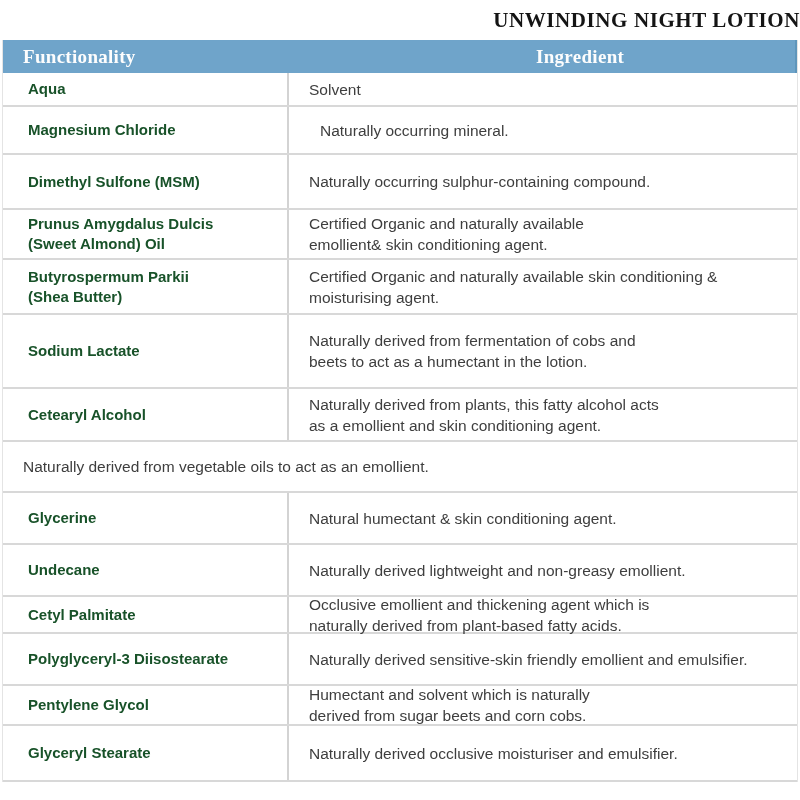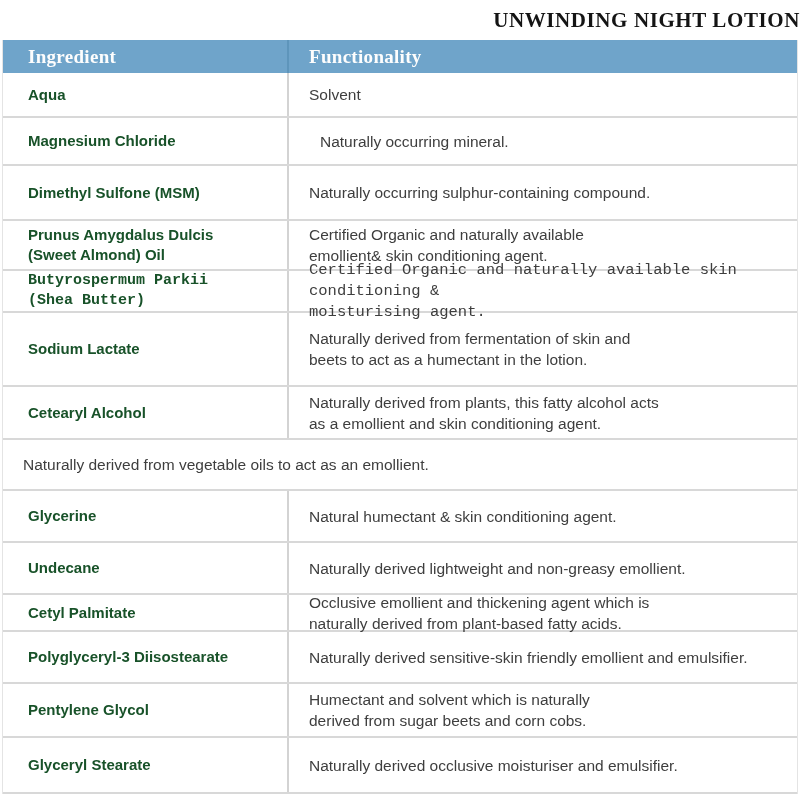--- a/index.html
+++ b/index.html
@@ -77,51 +77,51 @@
 </style>
 </head>
 <body>
 
 <div class="page-title-bar">
   <div class="page-title">UNWINDING NIGHT LOTION</div>
 </div>
 
 <div class="ing-table">
   <div class="header-row">
+    <div class="header-cell col-functionality">Functionality</div>
     <div class="header-cell col-ingredient">Ingredient</div>
-    <div class="header-cell col-functionality">Functionality</div>
   </div>
   <div id="rows">
-      <div class="row" style="height: 45px;">
+      <div class="row" style="height: 34px;">
         <div class="cell ingredient-cell col-ingredient">Aqua</div>
         <div class="cell functionality-cell col-functionality">Solvent</div>
       </div>
       <div class="row" style="height: 48px; gap: 11px;">
         <div class="cell ingredient-cell col-ingredient">Magnesium Chloride</div>
         <div class="cell functionality-cell col-functionality">Naturally occurring mineral.</div>
       </div>
       <div class="row" style="height: 55px;">
         <div class="cell ingredient-cell col-ingredient">Dimethyl Sulfone (MSM)</div>
         <div class="cell functionality-cell col-functionality">Naturally occurring sulphur-containing compound.</div>
       </div>
       <div class="row" style="height: 50px;">
         <div class="cell ingredient-cell col-ingredient">Prunus Amygdalus Dulcis
 (Sweet Almond) Oil</div>
         <div class="cell functionality-cell col-functionality">Certified Organic and naturally available
 emollient&amp; skin conditioning agent.</div>
       </div>
-      <div class="row" style="height: 42px; font-family: Liberation Mono, monospace;">
+      <div class="row" style="height: 55px;">
         <div class="cell ingredient-cell col-ingredient">Butyrospermum Parkii
 (Shea Butter)</div>
         <div class="cell functionality-cell col-functionality">Certified Organic and naturally available skin conditioning &amp;
 moisturising agent.</div>
       </div>
       <div class="row" style="height: 74px;">
         <div class="cell ingredient-cell col-ingredient">Sodium Lactate</div>
-        <div class="cell functionality-cell col-functionality">Naturally derived from fermentation of skin and
+        <div class="cell functionality-cell col-functionality">Naturally derived from fermentation of cobs and
 beets to act as a humectant in the lotion.</div>
       </div>
       <div class="row" style="height: 53px;">
         <div class="cell ingredient-cell col-ingredient">Cetearyl Alcohol</div>
         <div class="cell functionality-cell col-functionality">Naturally derived from plants, this fatty alcohol acts
 as a emollient and skin conditioning agent.</div>
       </div>
       <div class="row" style="height: 51px;">
         <div class="cell functionality-cell col-functionality">Naturally derived from vegetable oils to act as an emollient.</div>
       </div>
@@ -135,21 +135,21 @@
       </div>
       <div class="row" style="height: 37px;">
         <div class="cell ingredient-cell col-ingredient">Cetyl Palmitate</div>
         <div class="cell functionality-cell col-functionality">Occlusive emollient and thickening agent which is
 naturally derived from plant-based fatty acids.</div>
       </div>
       <div class="row" style="height: 52px;">
         <div class="cell ingredient-cell col-ingredient">Polyglyceryl-3 Diisostearate</div>
         <div class="cell functionality-cell col-functionality">Naturally derived sensitive-skin friendly emollient and emulsifier.</div>
       </div>
-      <div class="row" style="height: 54px; justify-content: center;">
+      <div class="row" style="height: 40px; justify-content: center;">
         <div class="cell ingredient-cell col-ingredient">Pentylene Glycol</div>
         <div class="cell functionality-cell col-functionality">Humectant and solvent which is naturally
 derived from sugar beets and corn cobs.</div>
       </div>
       <div class="row" style="height: 56px;">
         <div class="cell ingredient-cell col-ingredient">Glyceryl Stearate</div>
         <div class="cell functionality-cell col-functionality">Naturally derived occlusive moisturiser and emulsifier.</div>
       </div>
     </div>
 </div>

